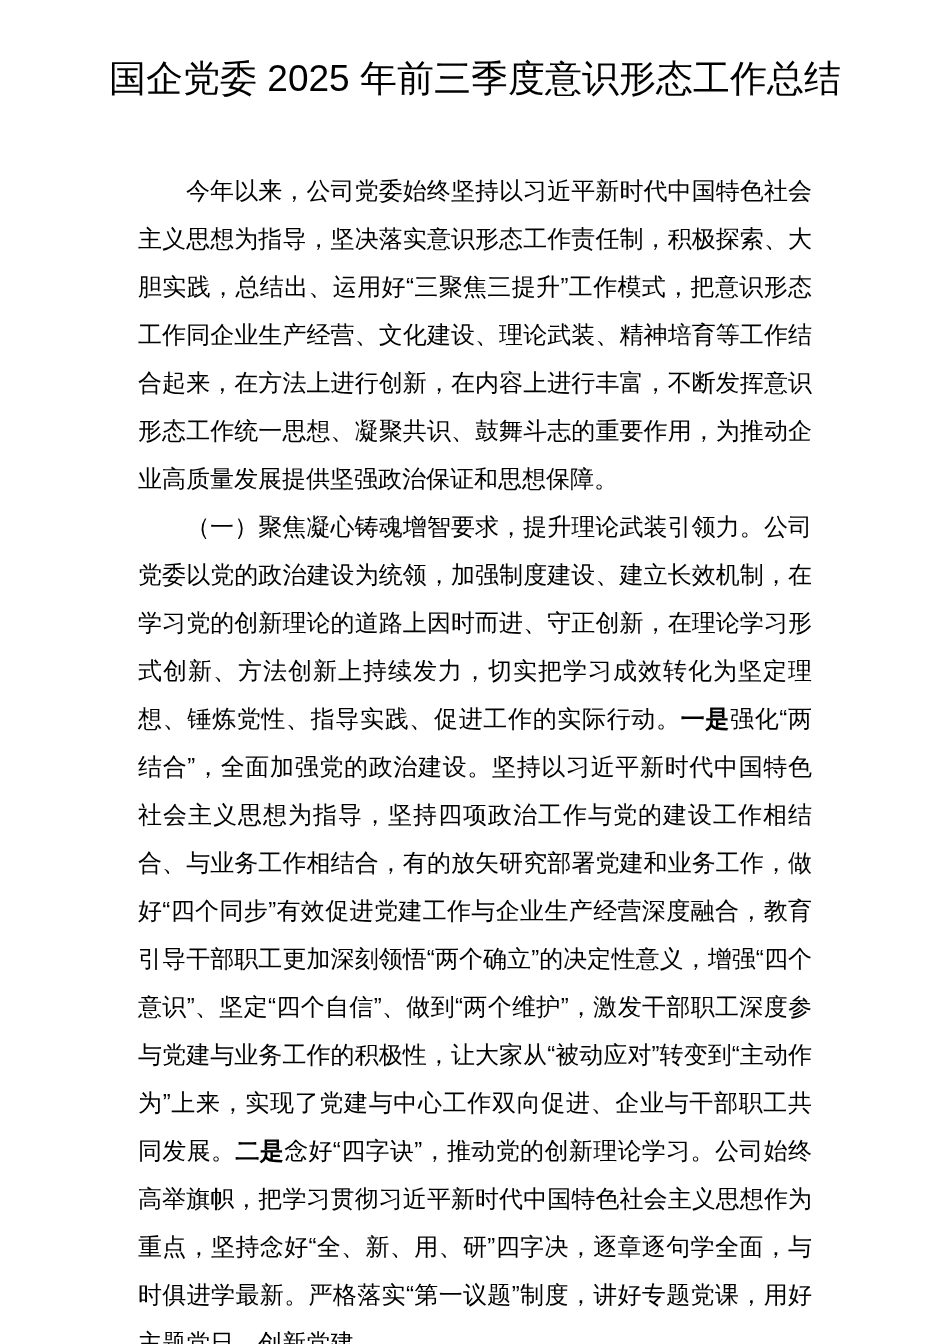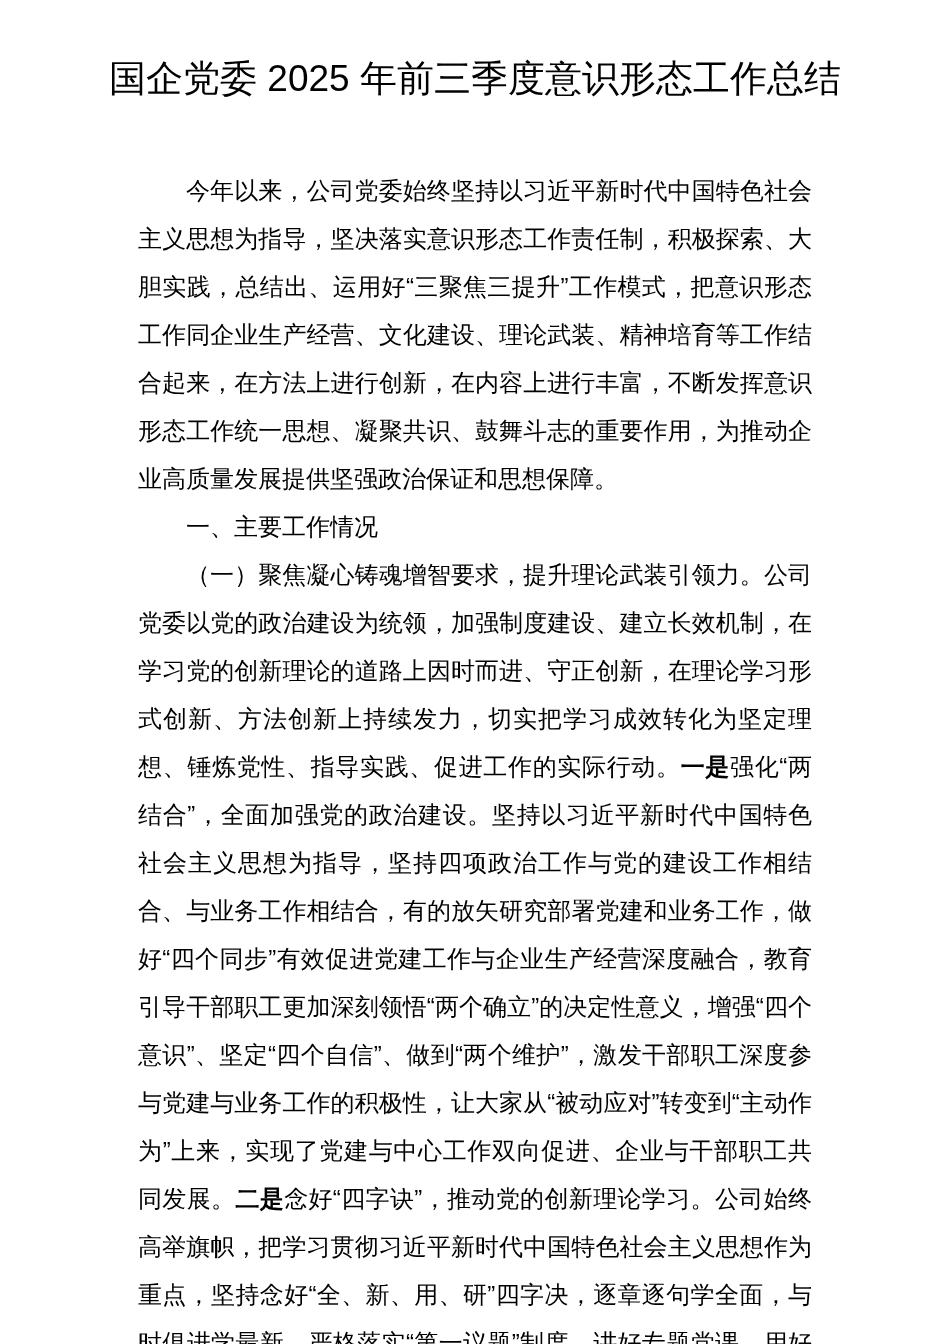--- a/index.html
+++ b/index.html
@@ -44,16 +44,15 @@
     font-weight: 700;
   }
 </style>
 </head>
 <body>
 
 <div class="page">
   <div class="doc-title">国企党委 2025 年前三季度意识形态工作总结</div>
   <div class="content">
       <p><span>今年以来，公司党委始终坚持以习近平新时代中国特色社会主义思想为指导，坚决落实意识形态工作责任制，积极探索、大胆实践，总结出、运用好“三聚焦三提升”工作模式，把意识形态工作同企业生产经营、文化建设、理论武装、精神培育等工作结合起来，在方法上进行创新，在内容上进行丰富，不断发挥意识形态工作统一思想、凝聚共识、鼓舞斗志的重要作用，为推动企业高质量发展提供坚强政治保证和思想保障。</span></p>
-      <p class="heading"><span>一、主要工作情况</span></p>
       <p><span>（一）聚焦凝心铸魂增智要求，提升理论武装引领力。公司党委以党的政治建设为统领，加强制度建设、建立长效机制，在学习党的创新理论的道路上因时而进、守正创新，在理论学习形式创新、方法创新上持续发力，切实把学习成效转化为坚定理想、锤炼党性、指导实践、促进工作的实际行动。</span><b>一是</b><span>强化“两结合”，全面加强党的政治建设。坚持以习近平新时代中国特色社会主义思想为指导，坚持四项政治工作与党的建设工作相结合、与业务工作相结合，有的放矢研究部署党建和业务工作，做好“四个同步”有效促进党建工作与企业生产经营深度融合，教育引导干部职工更加深刻领悟“两个确立”的决定性意义，增强“四个意识”、坚定“四个自信”、做到“两个维护”，激发干部职工深度参与党建与业务工作的积极性，让大家从“被动应对”转变到“主动作为”上来，实现了党建与中心工作双向促进、企业与干部职工共同发展。</span><b>二是</b><span>念好“四字诀”，推动党的创新理论学习。公司始终高举旗帜，把学习贯彻习近平新时代中国特色社会主义思想作为重点，坚持念好“全、新、用、研”四字决，逐章逐句学全面，与时俱进学最新。严格落实“第一议题”制度，讲好专题党课，用好主题党日，创新党建</span></p>
     </div>
 </div>
 
 </body></html>

